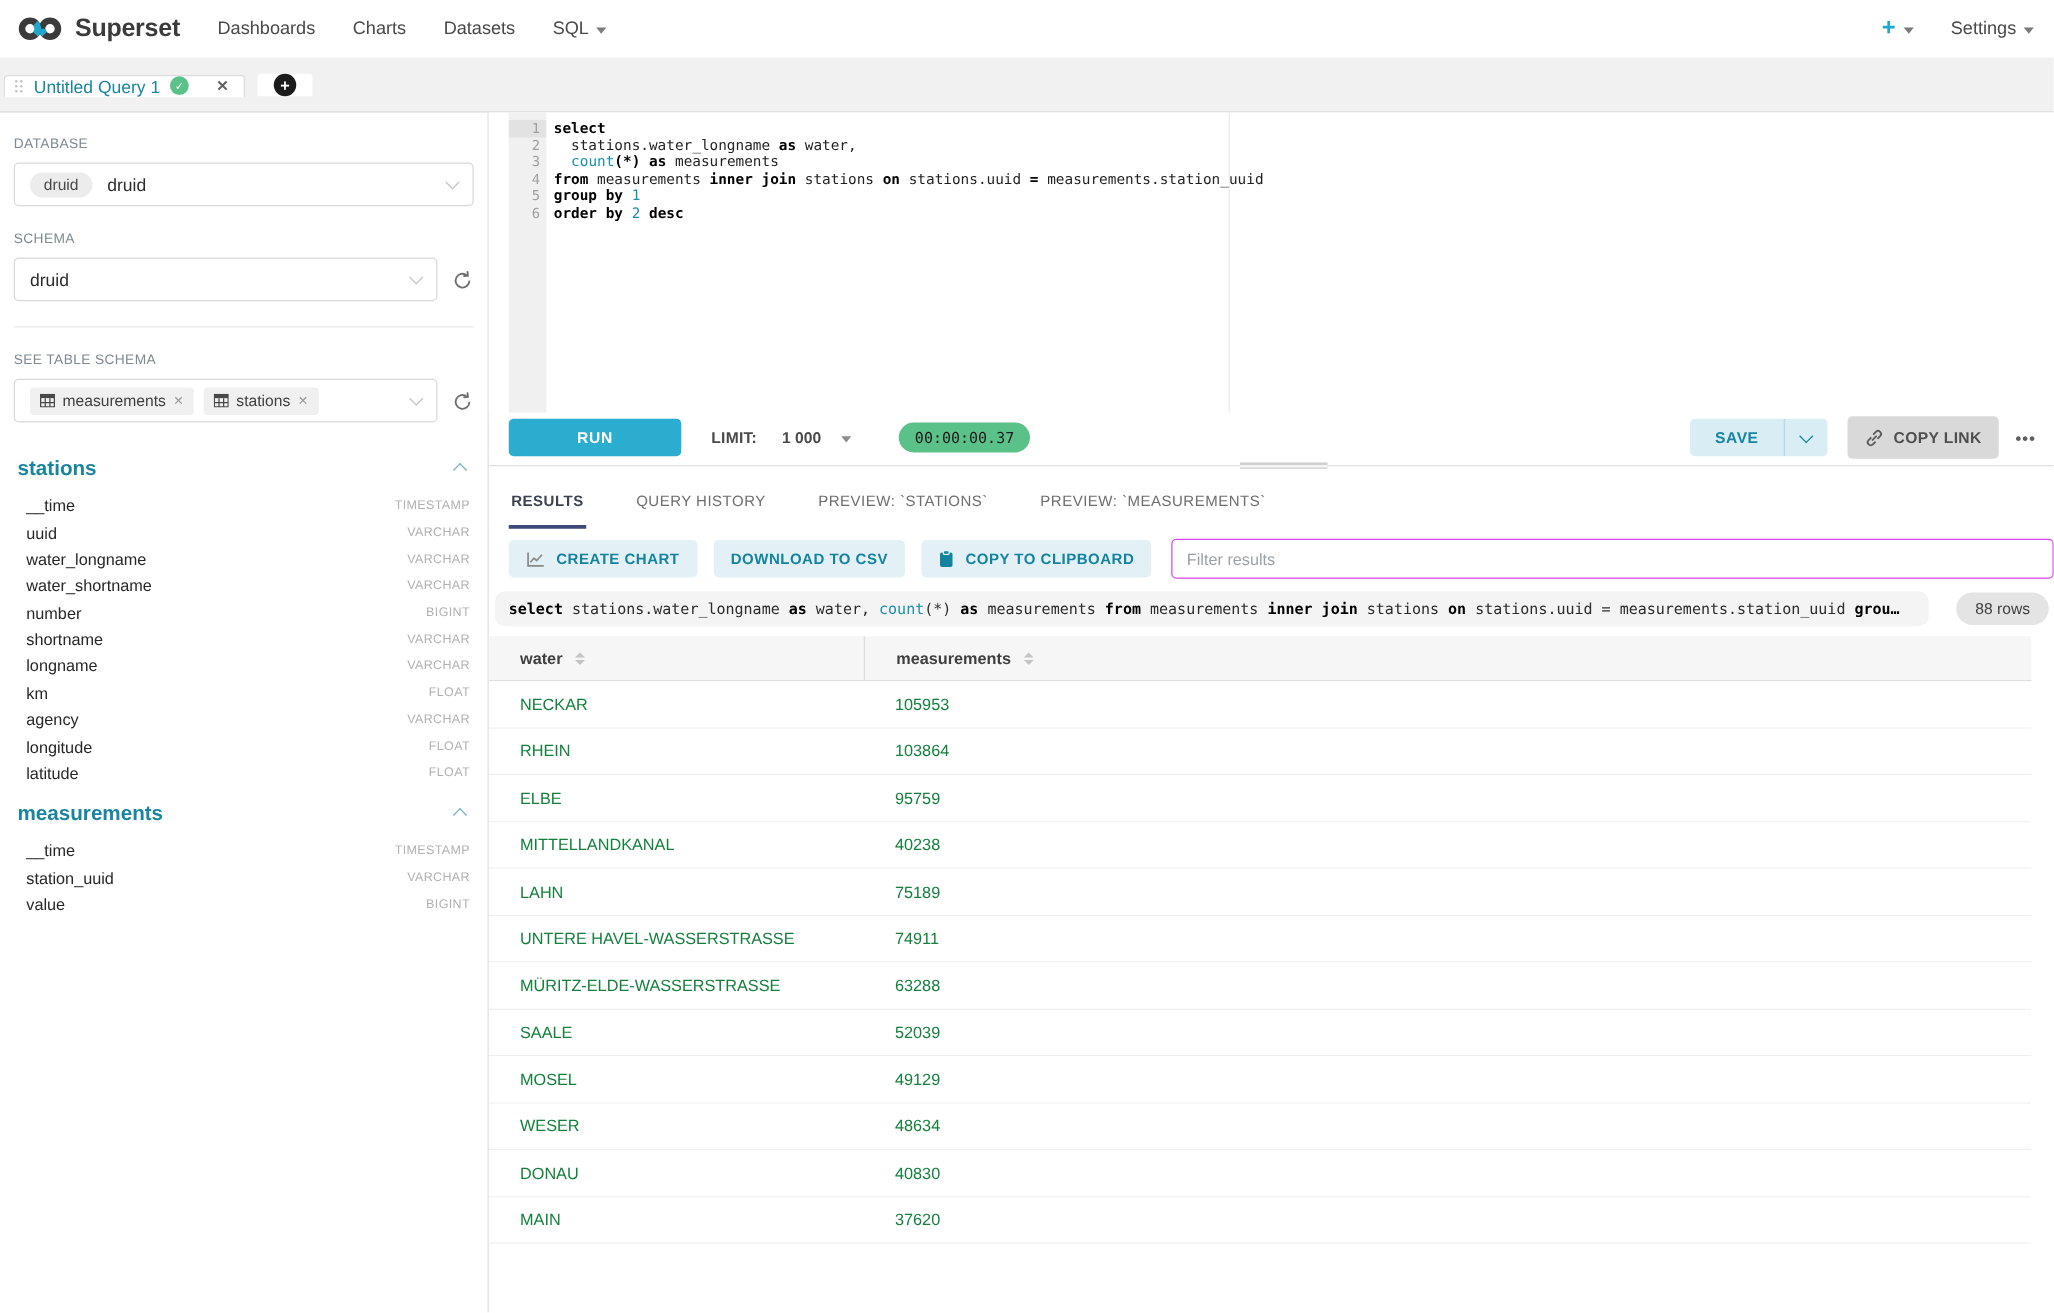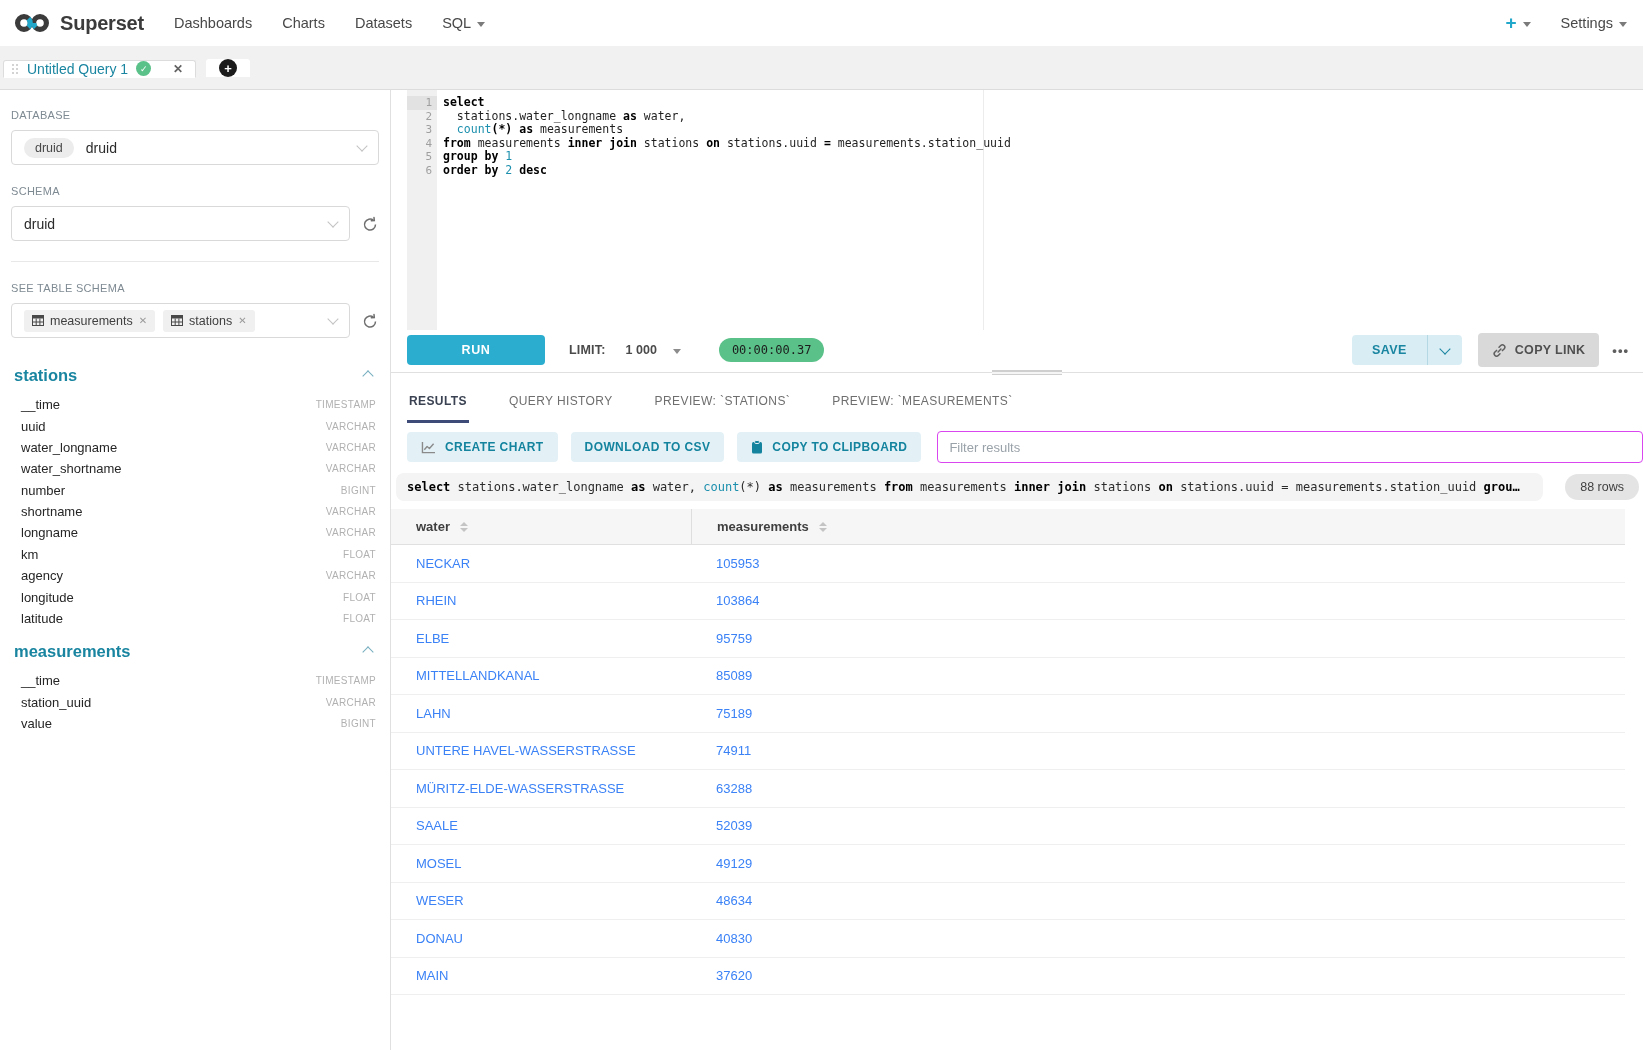--- a/index.html
+++ b/index.html
@@ -105,21 +105,21 @@
   .rtable { flex:1; min-height:0; margin-right:18px; display:flex; flex-direction:column; position:relative; }
   .thead { display:flex; height:36px; background:#f6f6f6; border-bottom:1px solid #e0e0e0; flex:0 0 auto; align-items:center; }
   .th { display:flex; align-items:center; font-size:13px; font-weight:bold; color:#3f3f3f; padding-left:25px; cursor:pointer; height:100%; }
   .th.c1 { width:300px; flex:0 0 300px; }
   .th.c2 { flex:1; border-left:1px solid #dedede; }
   .sorter { display:flex; flex-direction:column; gap:2px; margin-left:10px; cursor:pointer; }
   .sorter .up { width:0; height:0; border-left:4px solid transparent; border-right:4px solid transparent; border-bottom:4px solid #c4c4c4; }
   .sorter .down { width:0; height:0; border-left:4px solid transparent; border-right:4px solid transparent; border-top:4px solid #c4c4c4; }
   .tbody { flex:1; overflow:hidden; position:relative; }
   .trow { display:flex; height:37.5px; border-bottom:1px solid #efefef; align-items:center; background:#fff; }
-  .tcell { font-size:13px; color:#3b82f6; padding-left:25px; }
+  .tcell { font-size:13px; color:#15803d; padding-left:25px; }
   .tcell.c1 { width:300px; flex:0 0 300px; }
   .tcell.c2 { flex:1; }
 
   svg { display:block; }
 </style>
 </head>
 <body>
 
 <div class="app">
 
@@ -420,21 +420,21 @@
               <div class="trow">
                 <div class="tcell c1">RHEIN</div>
                 <div class="tcell c2">103864</div>
               </div>
               <div class="trow">
                 <div class="tcell c1">ELBE</div>
                 <div class="tcell c2">95759</div>
               </div>
               <div class="trow">
                 <div class="tcell c1">MITTELLANDKANAL</div>
-                <div class="tcell c2">85089</div>
+                <div class="tcell c2">40238</div>
               </div>
               <div class="trow">
                 <div class="tcell c1">LAHN</div>
                 <div class="tcell c2">75189</div>
               </div>
               <div class="trow">
                 <div class="tcell c1">UNTERE HAVEL-WASSERSTRASSE</div>
                 <div class="tcell c2">74911</div>
               </div>
               <div class="trow">

